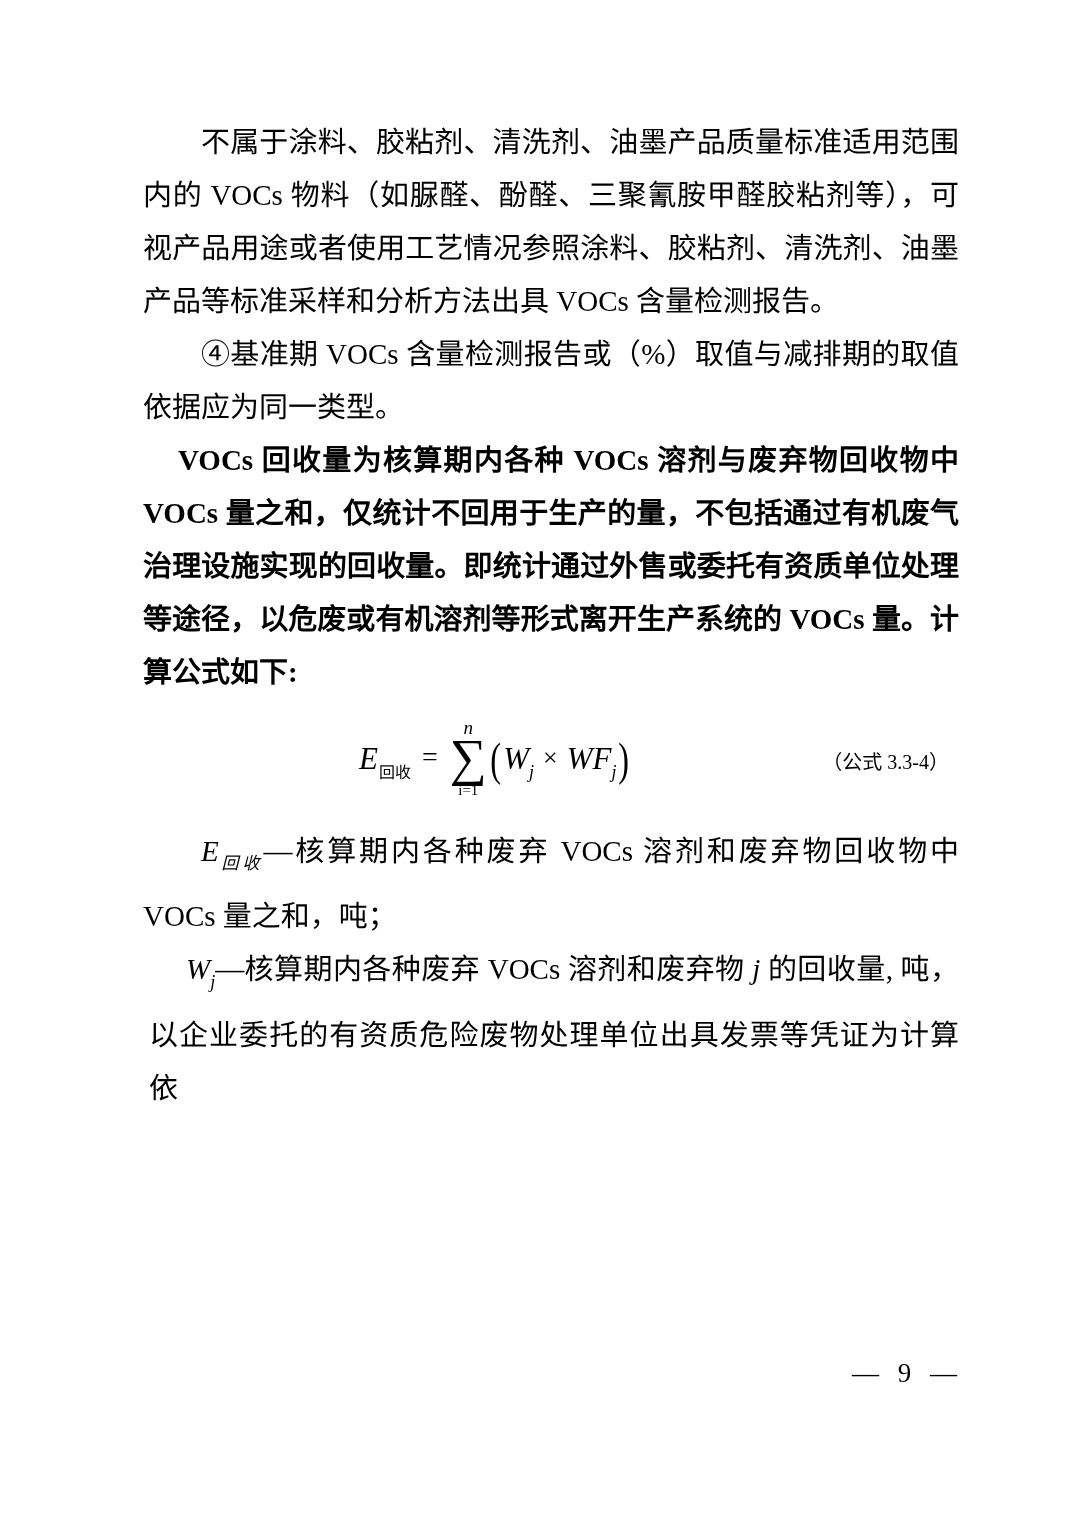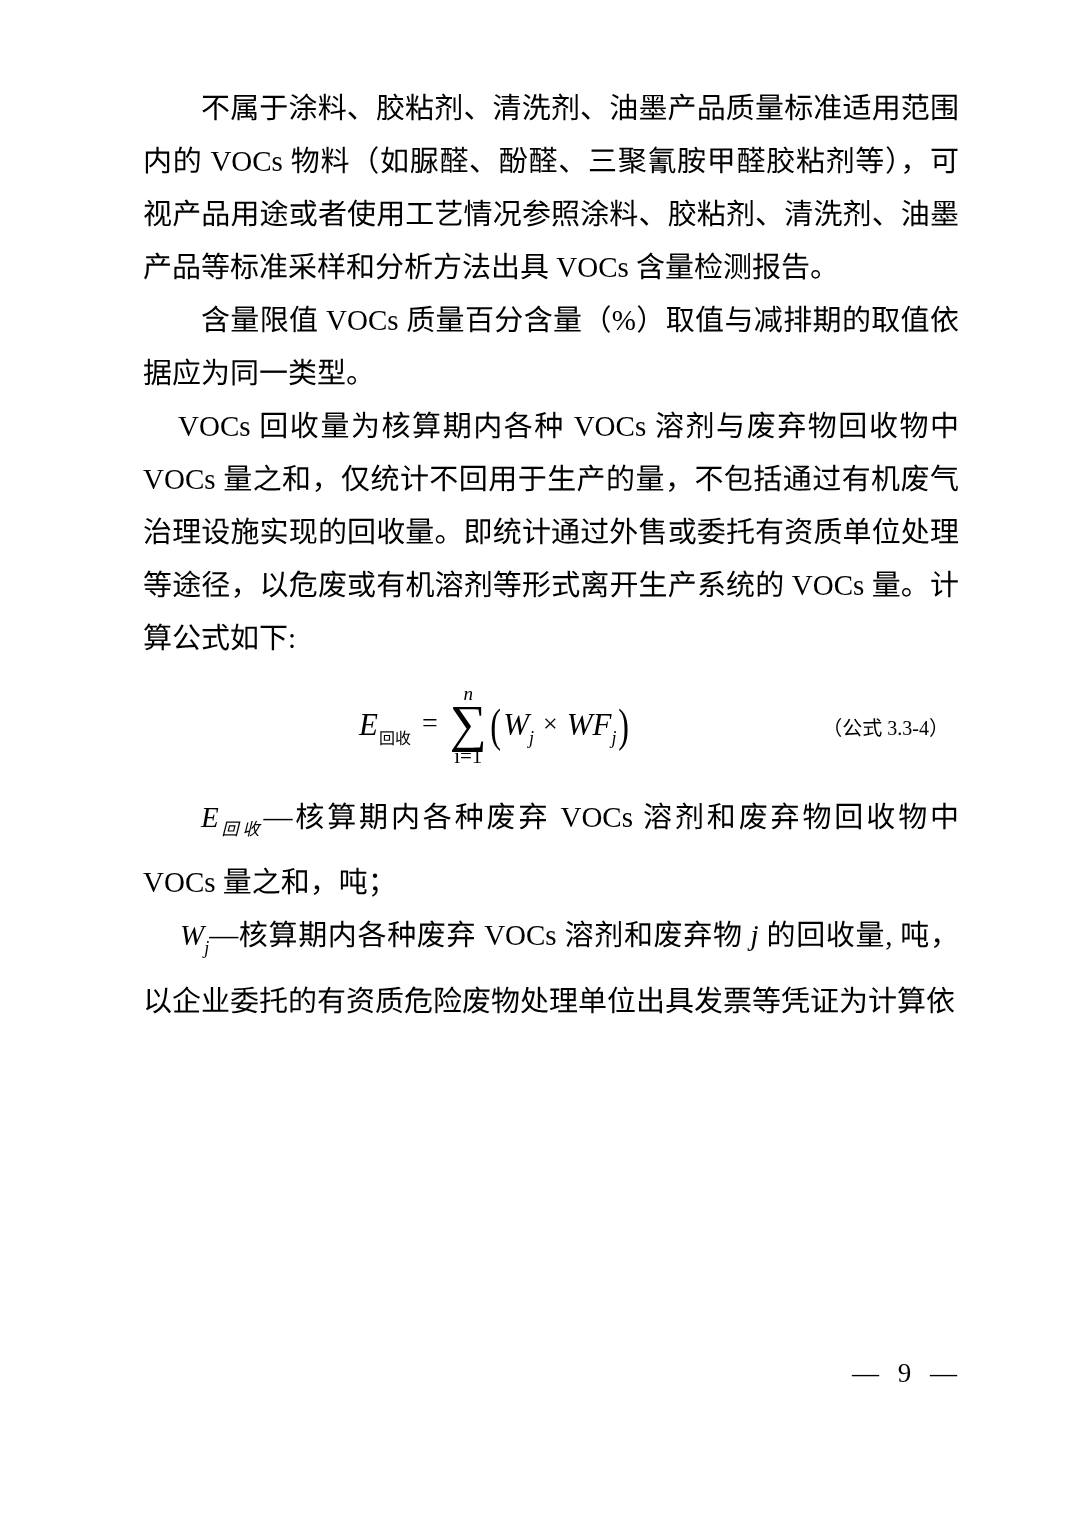--- a/index.html
+++ b/index.html
@@ -4,61 +4,61 @@
 <style>
   html,body{margin:0;padding:0;}
   body{
     width:1080px;height:1527px;
     background:#ffffff;color:#000;
     position:relative;overflow:hidden;
     font-family:"Liberation Serif","DejaVu Serif",serif;
   }
   .content{
     position:absolute;left:143px;top:0;width:816px;
-    padding-top:82px;
+    padding-top:116px;
     font-size:29px;line-height:53px;
     text-align:justify;text-justify:inter-character;
   }
   .para{margin:0;}
   .indent2{text-indent:58px;}
   .indent17{text-indent:49px;}
-  .indent13{text-indent:37px;}
-  .indent12{text-indent:35px;}
+  .indent13{text-indent:37px;margin-left:6px;}
+  .indent12{text-indent:35px;font-weight:bold;}
   .mathvar{font-style:italic;}
   .msub{font-size:17px;vertical-align:-8px;letter-spacing:1px;}
   .subital{font-style:italic;}
   .dash{letter-spacing:0;}
   
   .formula-row{display:flex;align-items:center;height:126px;}
   .equation{margin-left:216px;font-size:31px;line-height:1;white-space:nowrap;}
   .equation .lhs-sub{font-size:16px;vertical-align:-9px;margin-left:1px;}
   .eq-sign{font-size:28px;margin:0 11px;vertical-align:3px;}
   .sum{display:inline-flex;flex-direction:column;align-items:center;vertical-align:middle;margin:0 1px;position:relative;top:-2px;}
   .sum .upper{font-size:19px;font-style:italic;line-height:17px;}
   .sum .sigma{font-size:52px;line-height:44px;font-weight:500;}
-  .sum .lower{font-size:21px;line-height:21px;}
+  .sum .lower{font-size:15px;line-height:21px;}
   .paren{display:inline-block;font-size:46px;line-height:1;vertical-align:-6px;transform:scaleX(0.7);font-weight:400;}
   .term-sub{font-size:18px;font-style:italic;vertical-align:-9px;}
   .times{font-size:26px;margin:0 9px;vertical-align:3px;}
   .formula-label{margin-left:auto;margin-right:10px;font-size:20px;}
   
   .page-footer{
     position:absolute;top:1358px;left:852px;
     font-size:27px;word-spacing:12px;white-space:nowrap;
   }
 </style>
 </head>
 <body>
 
 <div class="content">
 
   <p class="para indent2">不属于涂料、胶粘剂、清洗剂、油墨产品质量标准适用范围内的 VOCs 物料（如脲醛、酚醛、三聚氰胺甲醛胶粘剂等），可视产品用途或者使用工艺情况参照涂料、胶粘剂、清洗剂、油墨产品等标准采样和分析方法出具 VOCs 含量检测报告。</p>
 
 
-  <p class="para indent2">含量限值 VOCs 质量百分含量（%）取值与减排期的取值依据应为同一类型。</p>
+  <p class="para indent2">④基准期 VOCs 含量检测报告或（%）取值与减排期的取值依据应为同一类型。</p>
 
 
   <p class="para indent12">VOCs 回收量为核算期内各种 VOCs 溶剂与废弃物回收物中 VOCs 量之和，仅统计不回用于生产的量，不包括通过有机废气治理设施实现的回收量。即统计通过外售或委托有资质单位处理等途径，以危废或有机溶剂等形式离开生产系统的 VOCs 量。计算公式如下:</p>
 
   <div class="formula-row">
     <span class="equation">
       <span class="mathvar">E</span><span class="lhs-sub">回收</span><span class="eq-sign">=</span><span class="sum">
           <span class="upper">n</span>
           <span class="sigma">∑</span>
           <span class="lower">i=1</span>

